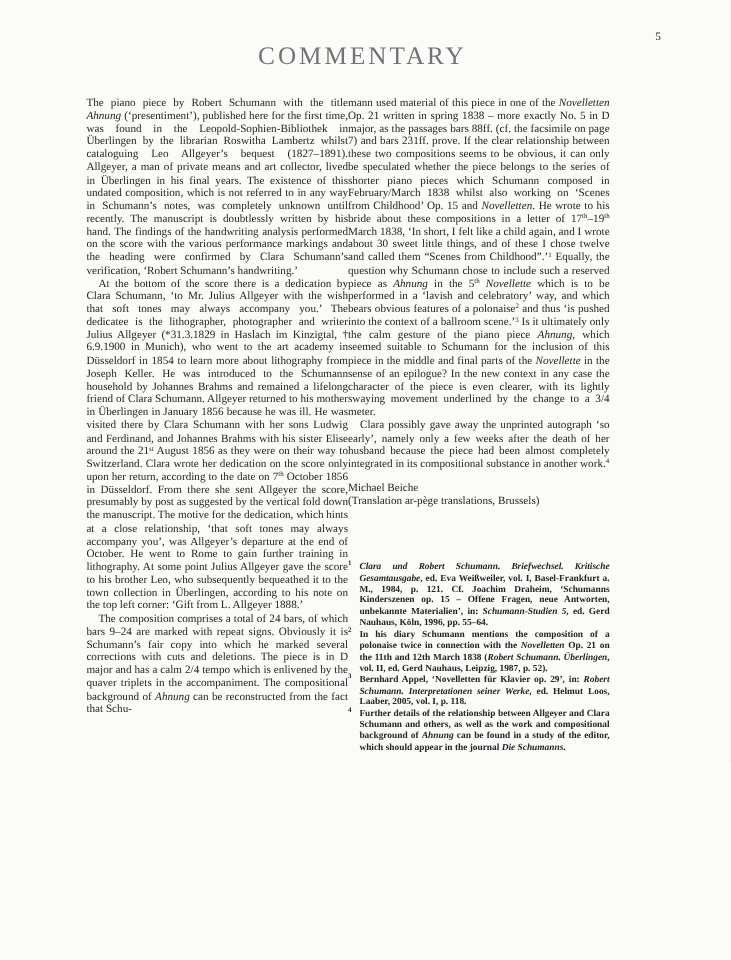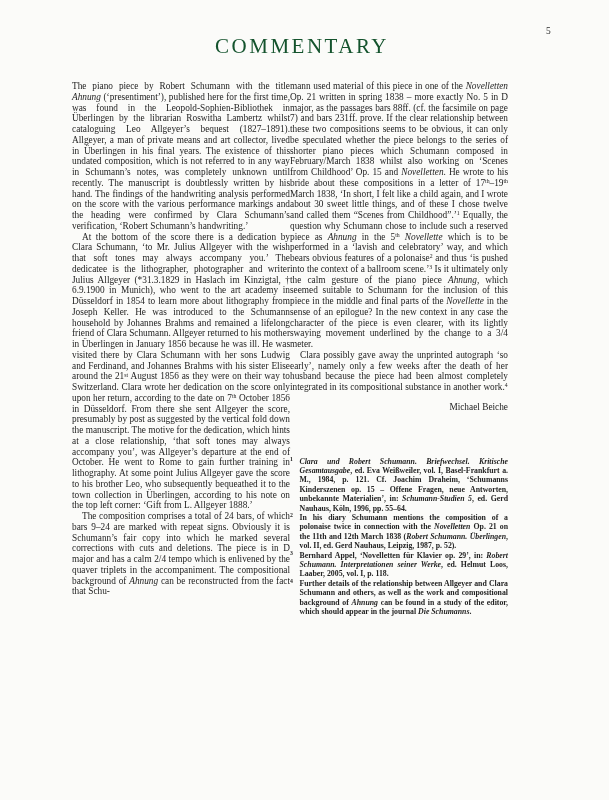--- a/index.html
+++ b/index.html
@@ -27,21 +27,21 @@
   .title {
     position: absolute;
     top: 34px;
     left: 72px;
     width: 460px;
     margin: 0;
     text-align: center;
     font-size: 21px;
     font-weight: 400;
     letter-spacing: 2.5px;
-    color: #14532d;
+    color: #737373;
   }
   .columns {
     position: absolute;
     top: 81px;
     left: 72px;
     width: 460px;
     display: flex;
   }
   .col {
     width: 218px;
@@ -59,21 +59,20 @@
   .sup {
     font-size: 0.62em;
     position: relative;
     top: -0.45em;
     line-height: 0;
   }
   .signature {
     margin-top: 9px;
     font-size: 9.3px;
     line-height: 10.75px;
-    text-align: right;
   }
   .footnotes {
     margin-top: 44px;
   }
   .fn {
     position: relative;
     padding-left: 9.5px;
     font-size: 7.8px;
     line-height: 9.4px;
     text-align: justify;
@@ -99,20 +98,21 @@
         <p class="para indent"><span>At the bottom of the score there is a dedication by Clara Schumann, ‘to Mr. Julius Allgeyer with the wish that soft tones may always accompany you.’ The dedicatee is the lithographer, photographer and writer Julius Allgeyer (*31.3.1829 in Haslach im Kinzigtal, † 6.9.1900 in Munich), who went to the art academy in Düsseldorf in 1854 to learn more about lithography from Joseph Keller. He was introduced to the Schumann household by Johannes Brahms and remained a lifelong friend of Clara Schumann. Allgeyer returned to his mother in Überlingen in January 1856 because he was ill. He was visited there by Clara Schumann with her sons Ludwig and Ferdinand, and Johannes Brahms with his sister Elise around the 21</span><span class="sup">st</span><span> August 1856 as they were on their way to Switzerland. Clara wrote her dedication on the score only upon her return, according to the date on 7</span><span class="sup">th</span><span> October 1856 in Düsseldorf. From there she sent Allgeyer the score, presumably by post as suggested by the vertical fold down the manuscript. The motive for the dedication, which hints at a close relationship, ‘that soft tones may always accompany you’, was Allgeyer’s departure at the end of October. He went to Rome to gain further training in lithography. At some point Julius Allgeyer gave the score to his brother Leo, who subsequently bequeathed it to the town collection in Überlingen, according to his note on the top left corner: ‘Gift from L. Allgeyer 1888.’</span></p>
         <p class="para indent"><span>The composition comprises a total of 24 bars, of which bars 9–24 are marked with repeat signs. Obviously it is Schumann’s fair copy into which he marked several corrections with cuts and deletions. The piece is in D major and has a calm 2/4 tempo which is enlivened by the quaver triplets in the accompaniment. The compositional background of </span><span class="it">Ahnung</span><span> can be reconstructed from the fact that Schu-</span></p>
       </div>
     <div class="col">
       <div>
           <p class="para"><span>mann used material of this piece in one of the </span><span class="it">Novelletten</span><span> Op. 21 written in spring 1838 – more exactly No. 5 in D major, as the passages bars 88ff. (cf. the facsimile on page 7) and bars 231ff. prove. If the clear relationship between these two compositions seems to be obvious, it can only be speculated whether the piece belongs to the series of shorter piano pieces which Schumann composed in February/March 1838 whilst also working on ‘Scenes from Childhood’ Op. 15 and </span><span class="it">Novelletten</span><span>. He wrote to his bride about these compositions in a letter of 17</span><span class="sup">th</span><span>–19</span><span class="sup">th</span><span> March 1838, ‘In short, I felt like a child again, and I wrote about 30 sweet little things, and of these I chose twelve and called them “Scenes from Childhood”.’</span><span class="sup">1</span><span> Equally, the question why Schumann chose to include such a reserved piece as </span><span class="it">Ahnung</span><span> in the 5</span><span class="sup">th</span><span> </span><span class="it">Novellette</span><span> which is to be performed in a ‘lavish and celebratory’ way, and which bears obvious features of a polonaise</span><span class="sup">2</span><span> and thus ‘is pushed into the context of a ballroom scene.’</span><span class="sup">3</span><span> Is it ultimately only the calm gesture of the piano piece </span><span class="it">Ahnung</span><span>, which seemed suitable to Schumann for the inclusion of this piece in the middle and final parts of the </span><span class="it">Novellette</span><span> in the sense of an epilogue? In the new context in any case the character of the piece is even clearer, with its lightly swaying movement underlined by the change to a 3/4 meter.</span></p>
           <p class="para indent"><span>Clara possibly gave away the unprinted autograph ‘so early’, namely only a few weeks after the death of her husband because the piece had been almost completely integrated in its compositional substance in another work.</span><span class="sup">4</span></p>
         </div>
       <div class="signature">
         <div>Michael Beiche</div>
+        <div>(Translation ar-pège translations, Brussels)</div>
       </div>
       <div class="footnotes">
           <div class="fn"><span class="fn-num">1</span><span class="it">Clara und Robert Schumann. Briefwechsel. Kritische Gesamtausgabe</span><span>, ed. Eva Weißweiler, vol. I, Basel-Frankfurt a. M., 1984, p. 121. Cf. Joachim Draheim, ‘Schumanns Kinderszenen op. 15 – Offene Fragen, neue Antworten, unbekannte Materialien’, in: </span><span class="it">Schumann-Studien 5</span><span>, ed. Gerd Nauhaus, Köln, 1996, pp. 55–64.</span></div>
           <div class="fn"><span class="fn-num">2</span><span>In his diary Schumann mentions the composition of a polonaise twice in connection with the </span><span class="it">Novelletten</span><span> Op. 21 on the 11th and 12th March 1838 (</span><span class="it">Robert Schumann. Überlingen</span><span>, vol. II, ed. Gerd Nauhaus, Leipzig, 1987, p. 52).</span></div>
           <div class="fn"><span class="fn-num">3</span><span>Bernhard Appel, ‘Novelletten für Klavier op. 29’, in: </span><span class="it">Robert Schumann. Interpretationen seiner Werke</span><span>, ed. Helmut Loos, Laaber, 2005, vol. I, p. 118.</span></div>
           <div class="fn"><span class="fn-num">4</span><span>Further details of the relationship between Allgeyer and Clara Schumann and others, as well as the work and compositional background of </span><span class="it">Ahnung</span><span> can be found in a study of the editor, which should appear in the journal </span><span class="it">Die Schumanns</span><span>.</span></div>
         </div>
     </div>
   </div>
 </div>

